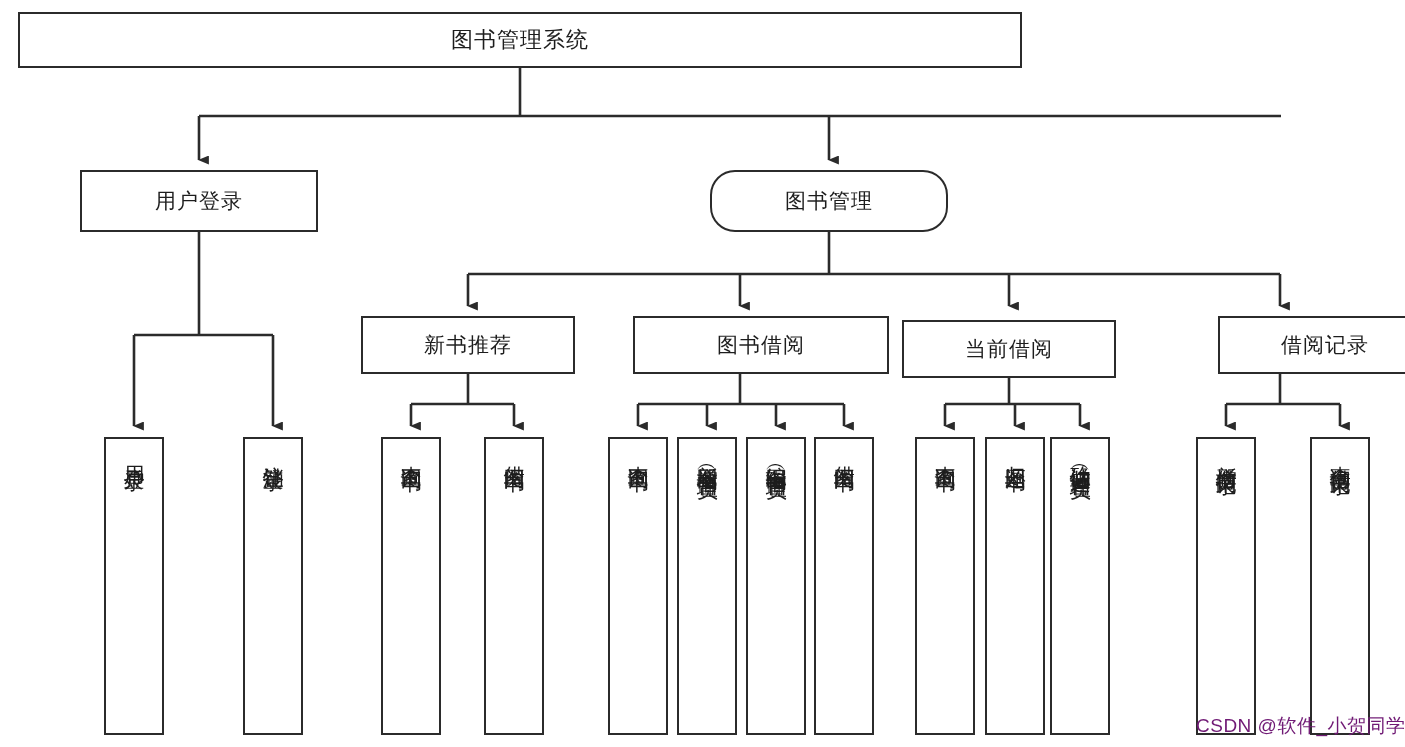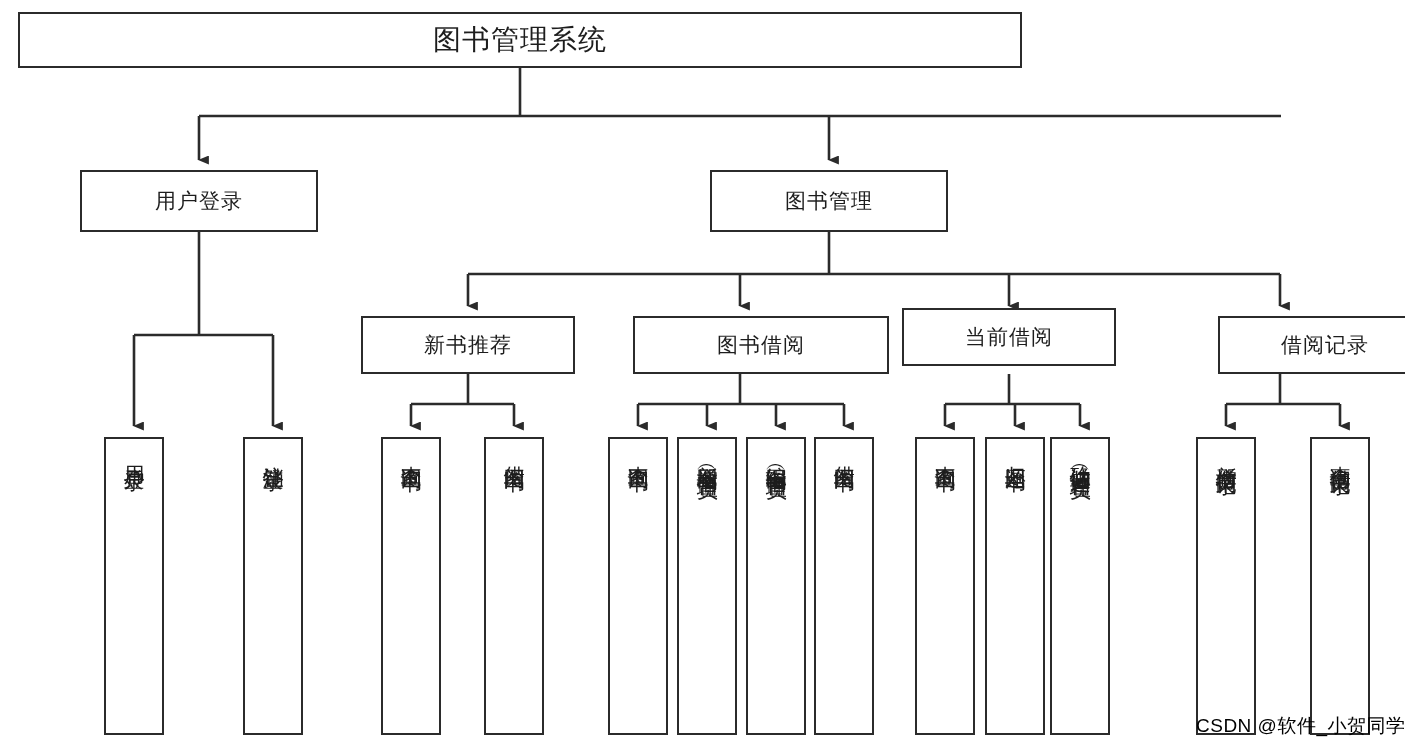--- a/index.html
+++ b/index.html
@@ -53,24 +53,24 @@
     padding-top: 10px;
   }
   .node.vertical .label {
     writing-mode: vertical-rl;
     text-orientation: upright;
     font-size: 21px;
     line-height: 1.26;
     letter-spacing: 2px;
     white-space: nowrap;
   }
-  .node.root .label { font-size: 28px; text-align: center; }
+  .node.root .label { font-size: 22px; text-align: center; }
   .watermark {
     position: absolute;
-    color: #000000;
+    color: #701a75;
     font-size: 19px;
     letter-spacing: 0.5px;
     white-space: nowrap;
     z-index: 3;
   }
 </style>
 </head>
 <body>
 
 <div id="canvas">
@@ -126,33 +126,33 @@
   </svg>
 
   <div class="node horizontal root" style="left:18px; top:12px; width:1004px; height:56px;">
     <span class="label">图书管理系统</span>
   </div>
 
   <div class="node horizontal" style="left:80px; top:170px; width:238px; height:62px;">
     <span class="label">用户登录</span>
   </div>
 
-  <div class="node horizontal" style="left:710px; top:170px; width:238px; height:62px;">
+  <div class="node horizontal" style="left:710px; top:170px; width:238px; height:62px;border-radius:25px;">
     <span class="label">图书管理</span>
   </div>
 
   <div class="node horizontal" style="left:361px; top:316px; width:214px; height:58px;">
     <span class="label">新书推荐</span>
   </div>
 
   <div class="node horizontal" style="left:633px; top:316px; width:256px; height:58px;">
     <span class="label">图书借阅</span>
   </div>
 
-  <div class="node horizontal" style="left:902px; top:308px; width:214px; height:58px;">
+  <div class="node horizontal" style="left:902px; top:320px; width:214px; height:58px;">
     <span class="label">当前借阅</span>
   </div>
 
   <div class="node horizontal" style="left:1173px; top:316px; width:214px; height:58px;margin-left:45px;">
     <span class="label">借阅记录</span>
   </div>
 
   <div class="node vertical" style="left:104px; top:437px; width:60px; height:298px;">
     <span class="label">用户登录</span>
   </div>

